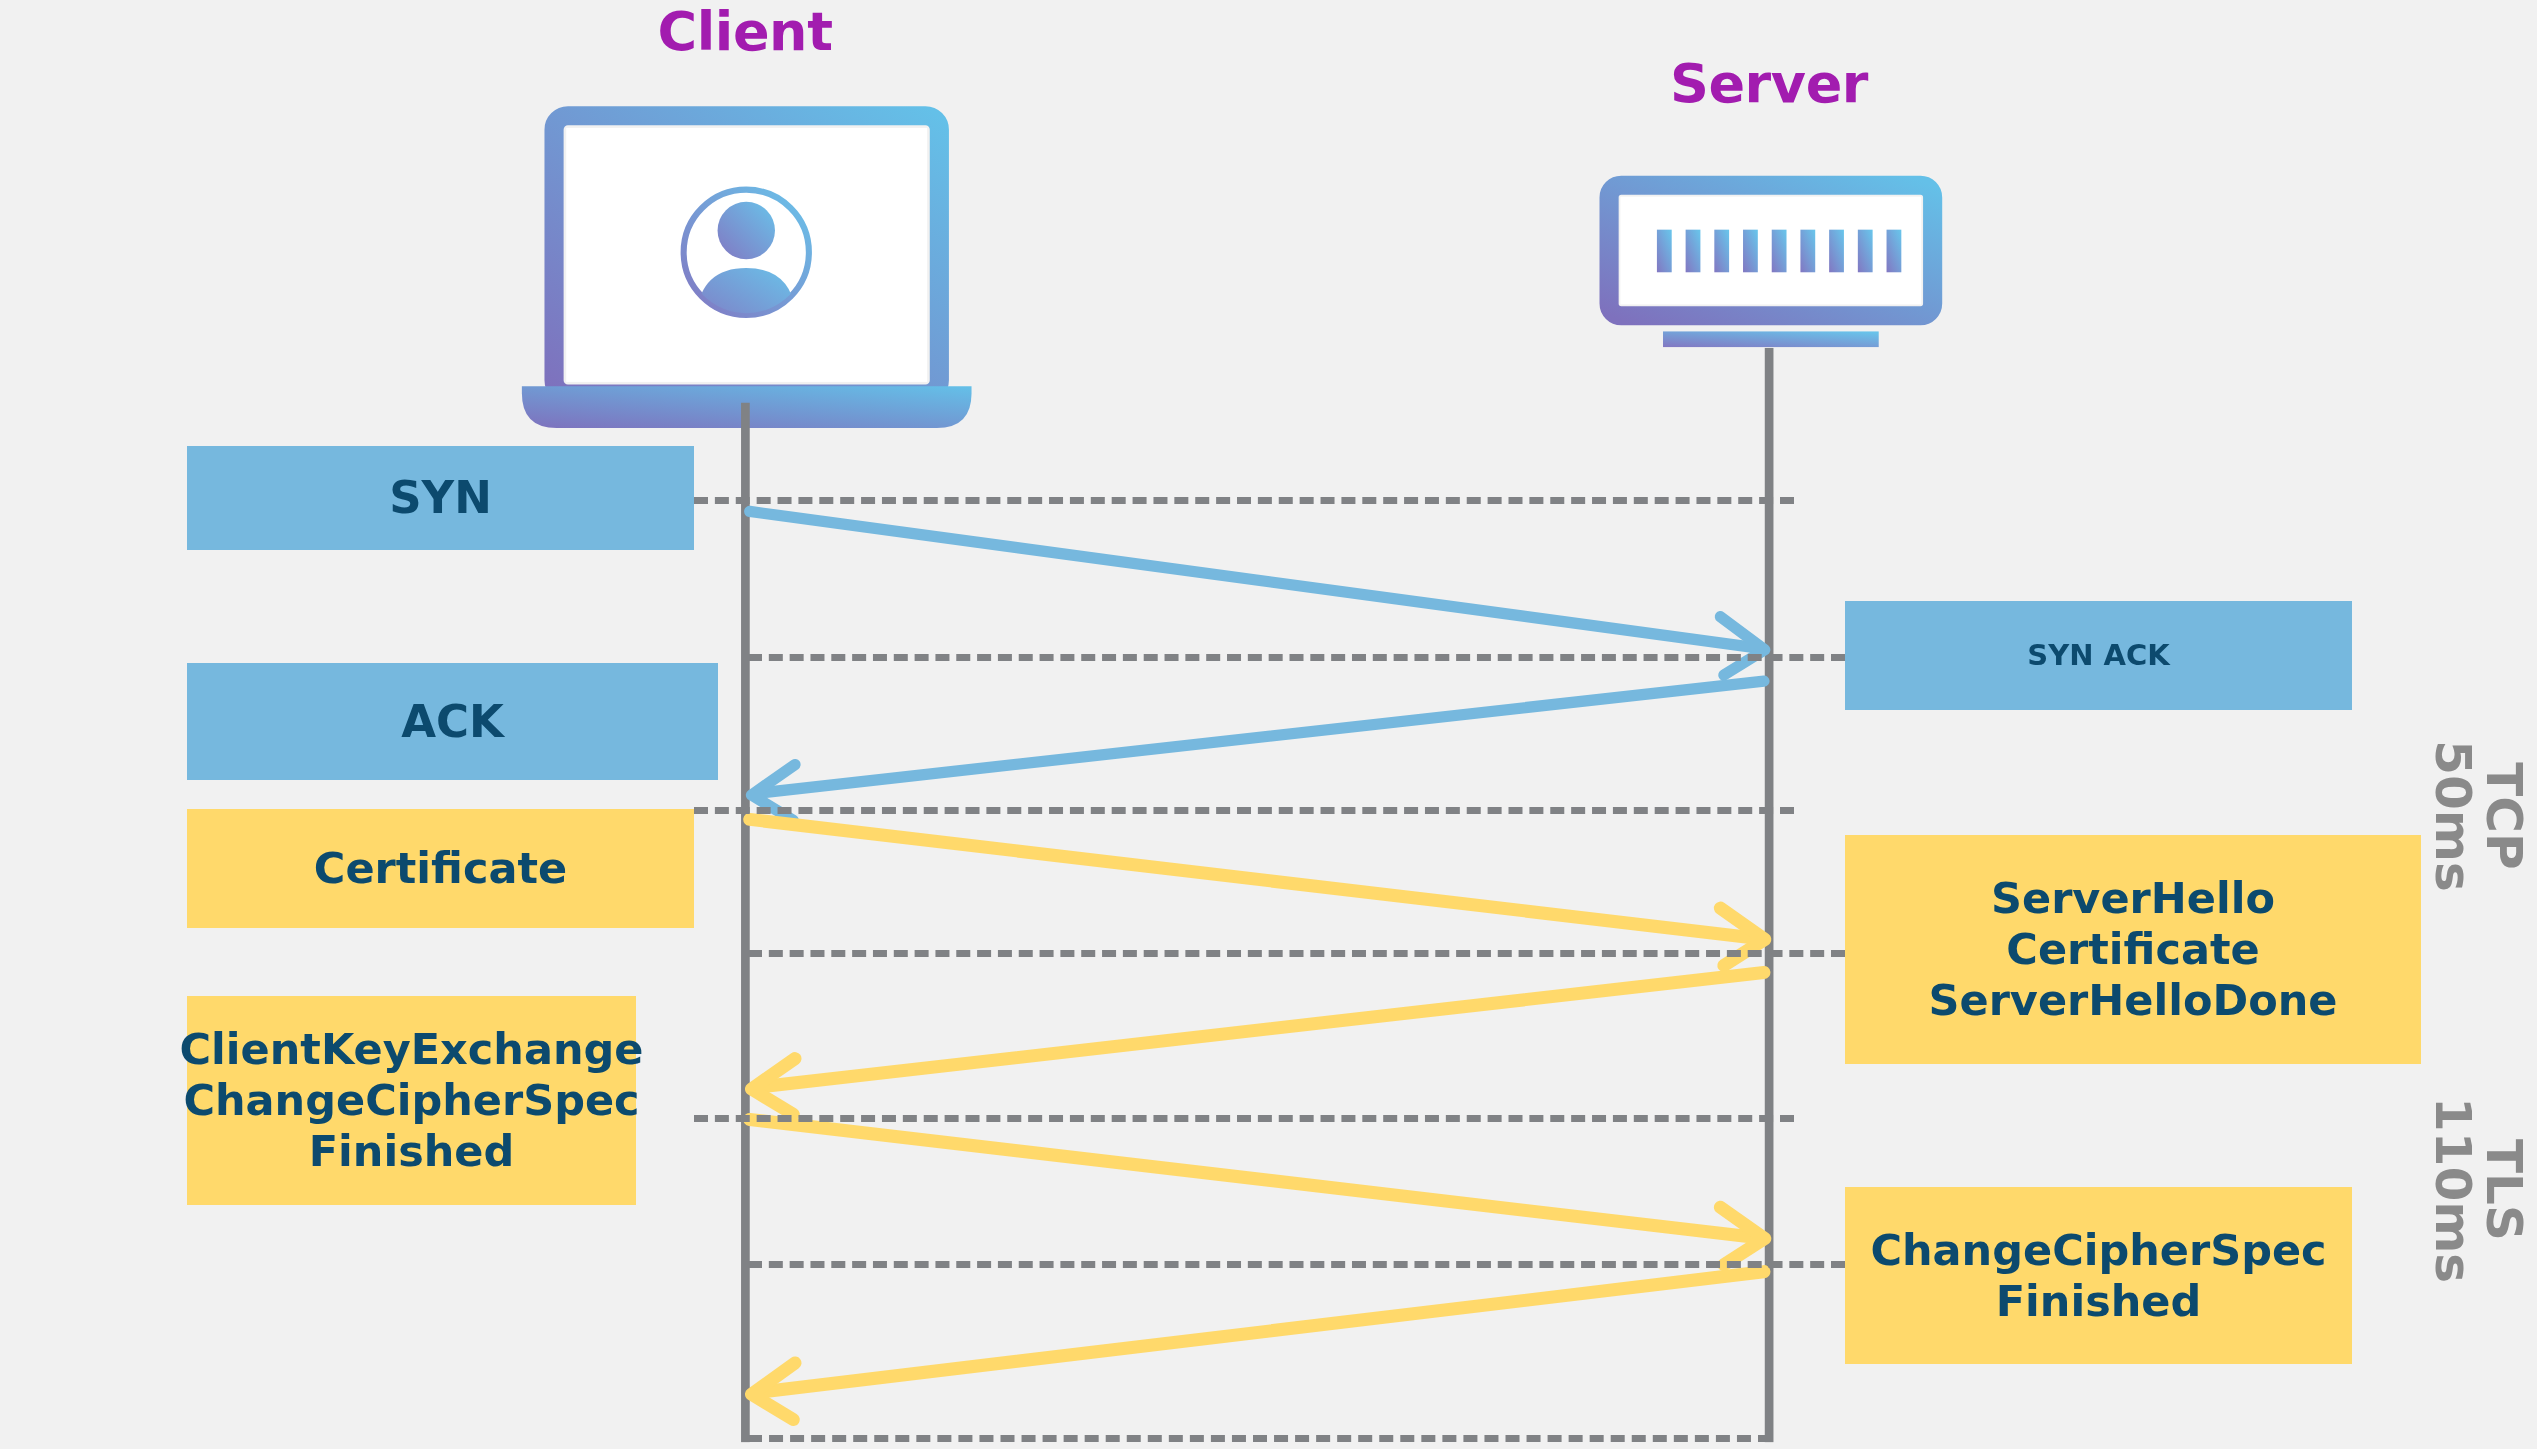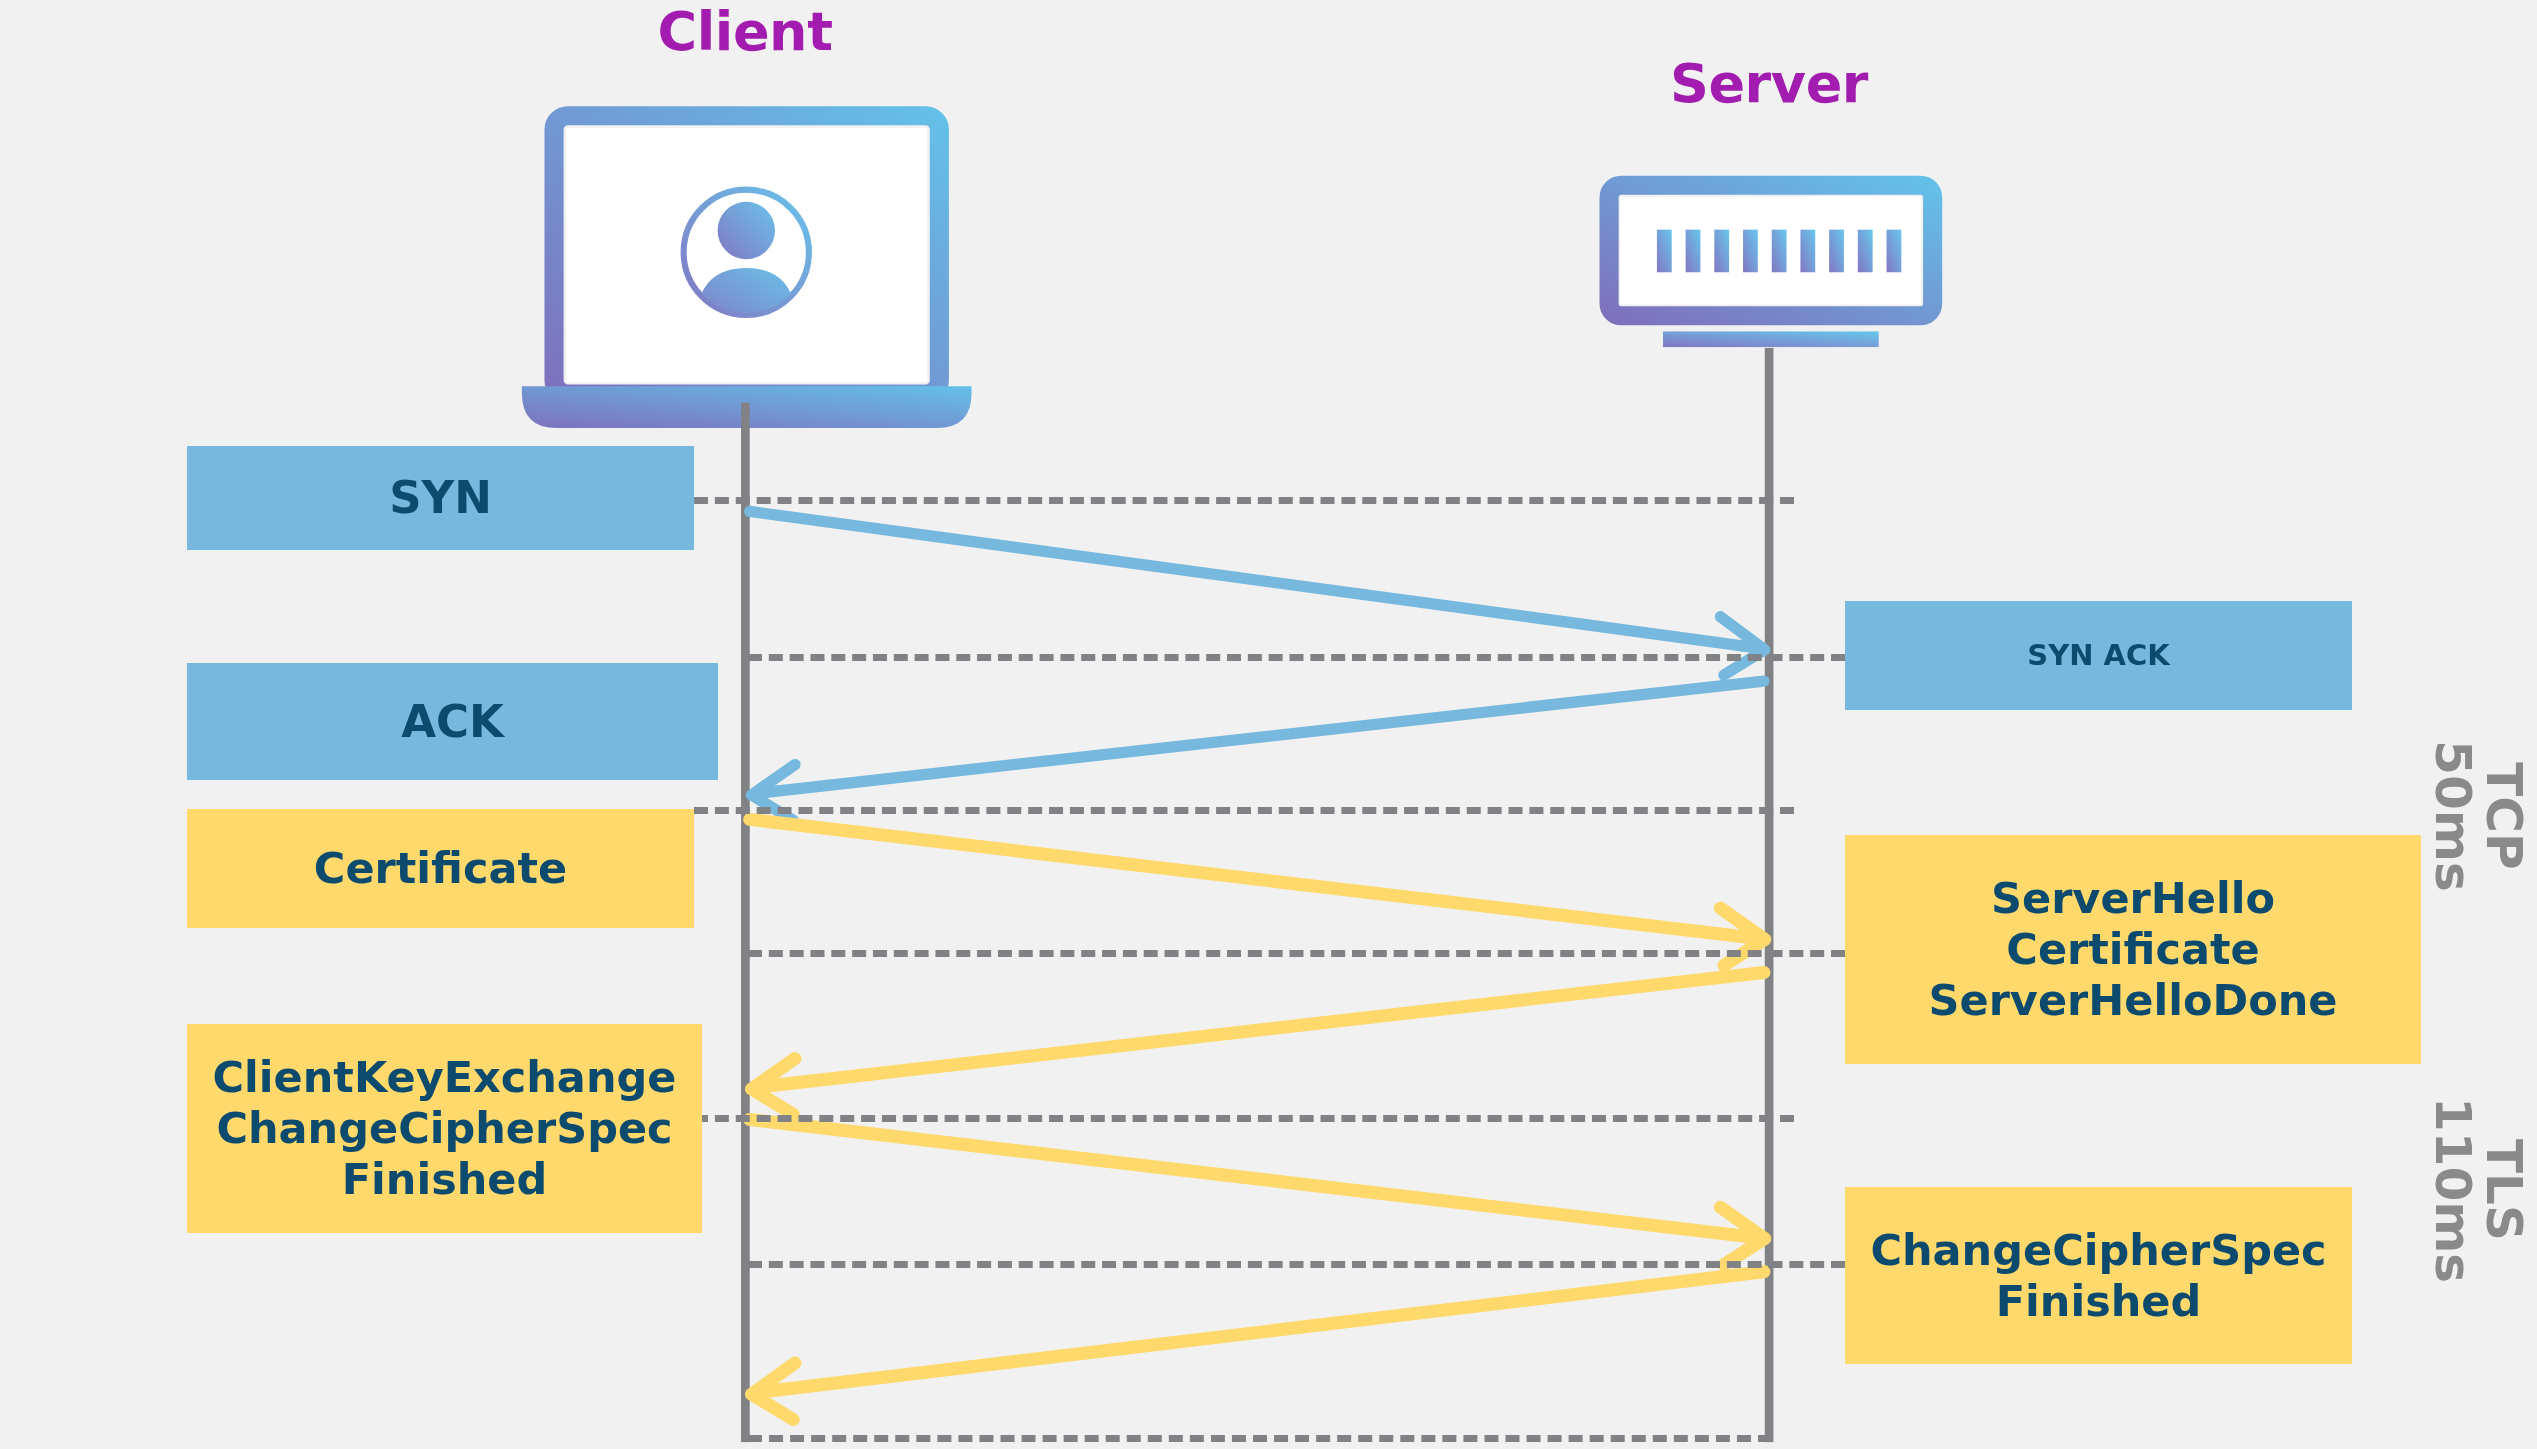--- a/index.html
+++ b/index.html
@@ -186,21 +186,21 @@
   </div>
 
   <div class="msg-box blue" style="left:187px; top:663px; width:531px; height:117px; font-size:45px;">
     <span>ACK</span>
   </div>
 
   <div class="msg-box yellow" style="left:187px; top:809px; width:507px; height:119px; font-size:43px;">
     <span>Certificate</span>
   </div>
 
-  <div class="msg-box yellow" style="left:187px; top:1024px; width:515px; height:209px; font-size:43px;">
+  <div class="msg-box yellow" style="left:187px; top:996px; width:449px; height:209px; font-size:43px;">
     <div>
       <div>ClientKeyExchange</div>
       <div>ChangeCipherSpec</div>
       <div>Finished</div>
     </div>
   </div>
 
   <div class="msg-box blue" style="left:1845px; top:601px; width:507px; height:109px; font-size:29px;">
     <span>SYN ACK</span>
   </div>

